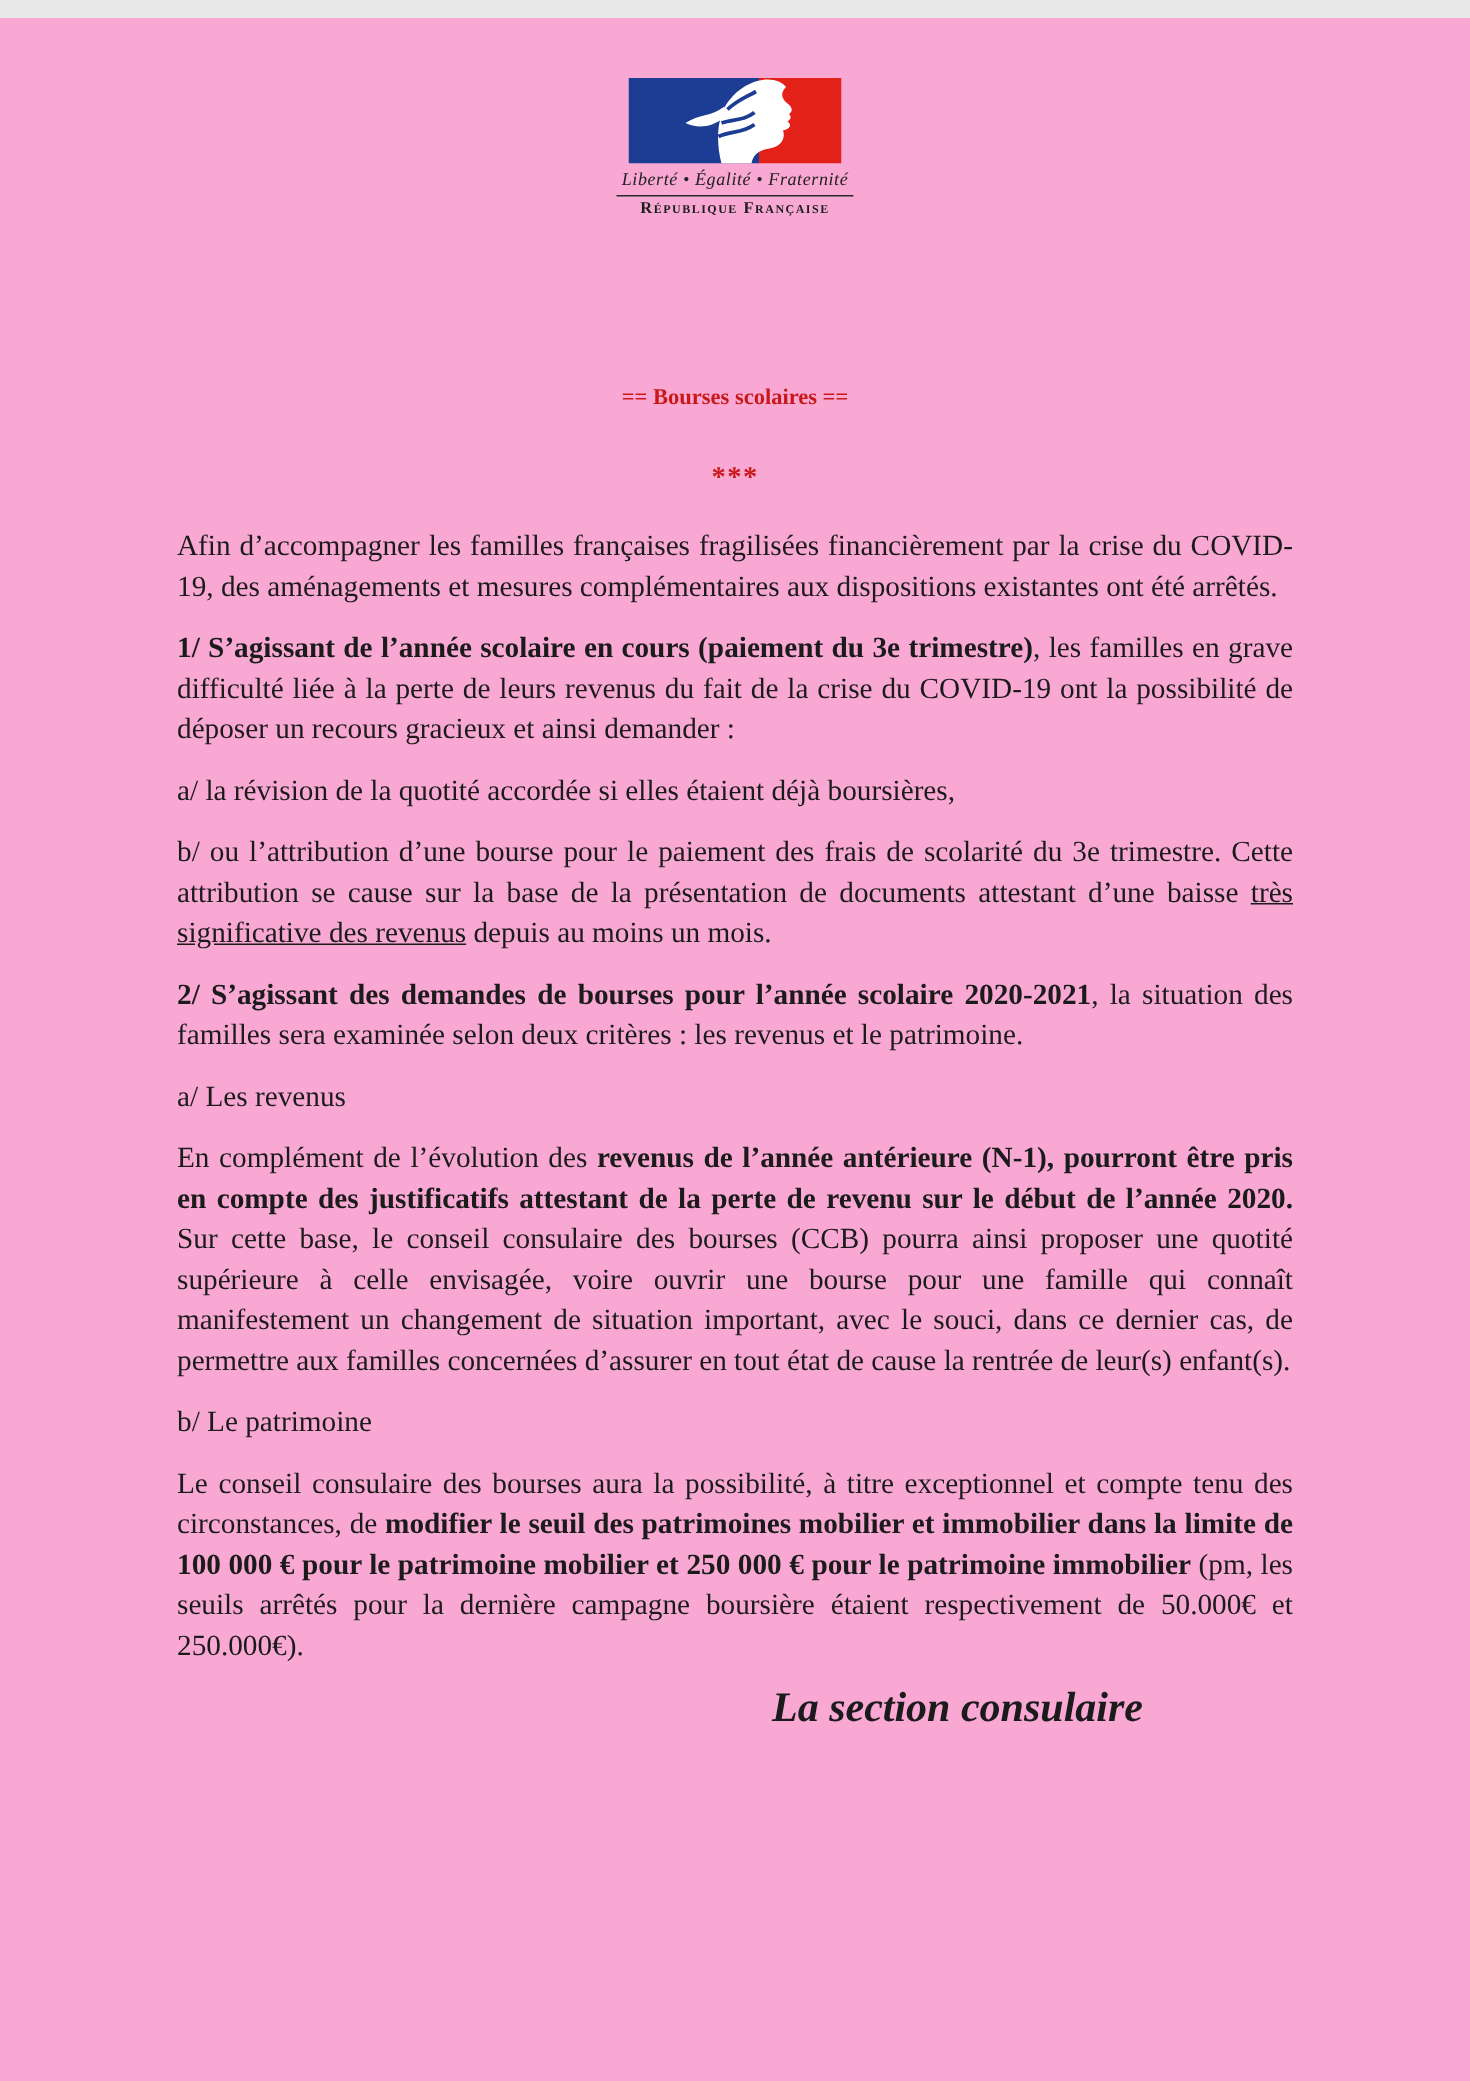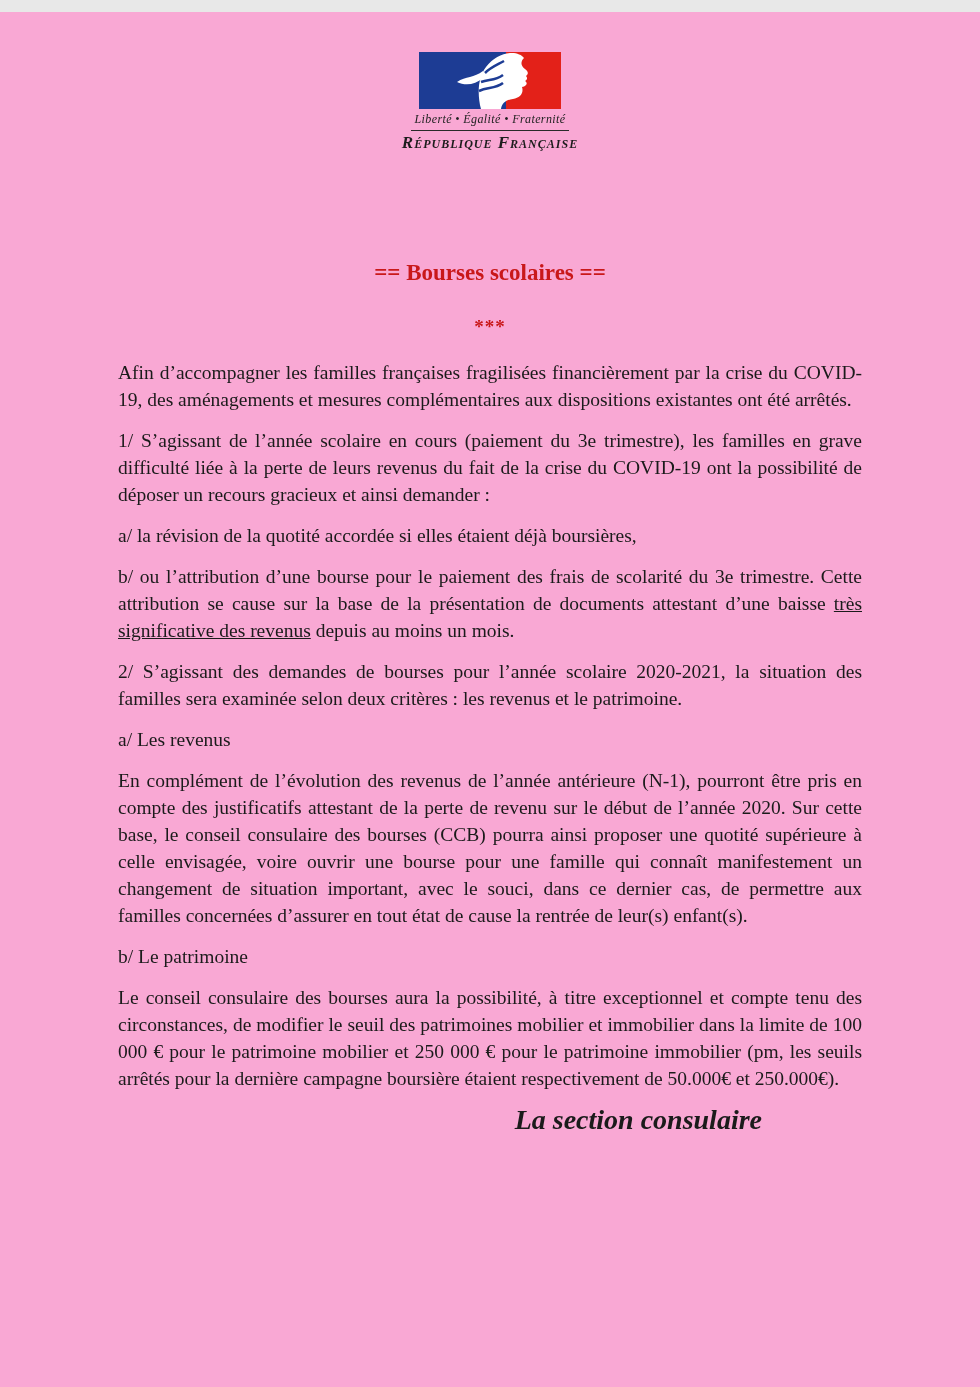--- a/index.html
+++ b/index.html
@@ -21,40 +21,39 @@
     font-size:12px;
     letter-spacing:.4px;
     color:#222;
     padding:2px 3px 3px;
     border-bottom:1.5px solid #2a2a2a;
     margin-top:1px;
   }
   .logo-country{
     font-variant:small-caps;
     font-weight:bold;
-    font-size:17px;
+    font-size:11px;
     letter-spacing:1px;
     color:#1d1d1d;
     margin-top:2px;
-    font-style:italic;
   }
   
   .titles{text-align:center;color:#c9181a;font-weight:bold;}
-  .title1{margin-top:108px;font-size:23px;line-height:24px;text-align:center;}
+  .title1{margin-top:108px;font-size:15px;line-height:24px;text-align:center;}
   .title2{margin-top:22px;font-size:21px;line-height:24px;}
   .stars{margin-top:30px;font-size:19px;line-height:24px;letter-spacing:1px;}
   
   .content{
     margin:20px 118px 0;
     font-size:19.5px;
     line-height:27px;
     text-align:justify;
   }
   .content p{margin:0 0 14px;}
-  strong{font-weight:normal;}
+  strong{font-weight:bold;}
   .u{text-decoration:underline;}
   .signature{
     margin-top:62px;
     text-align:right;
     padding-right:100px;
     font-weight:bold;
     font-style:italic;
     font-size:28px;
   }
 </style>

